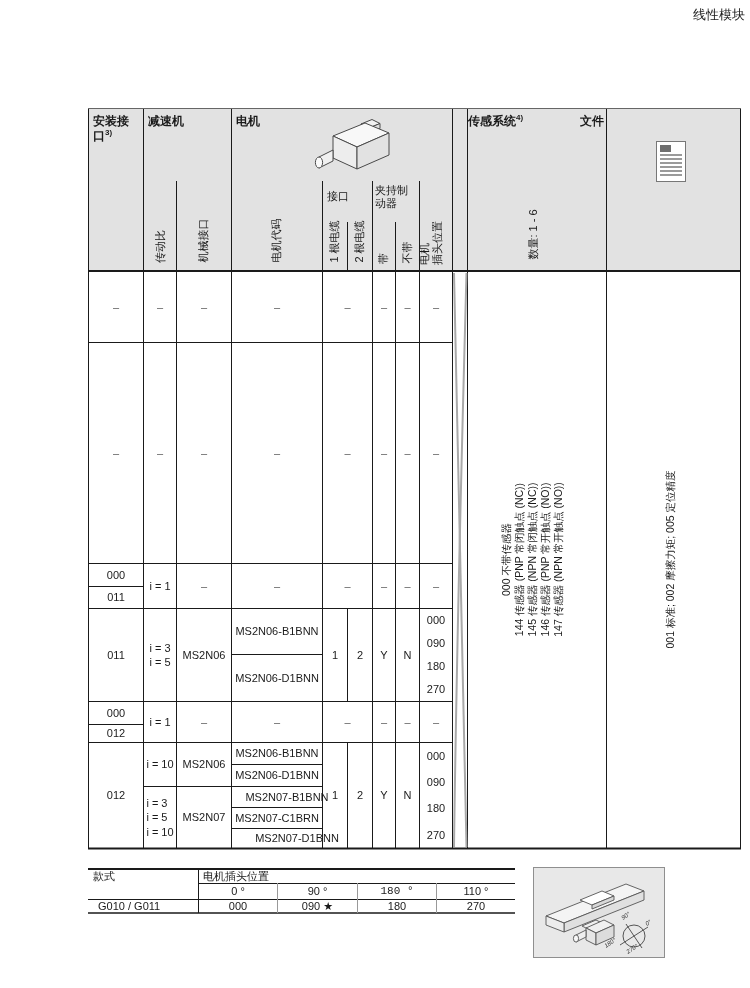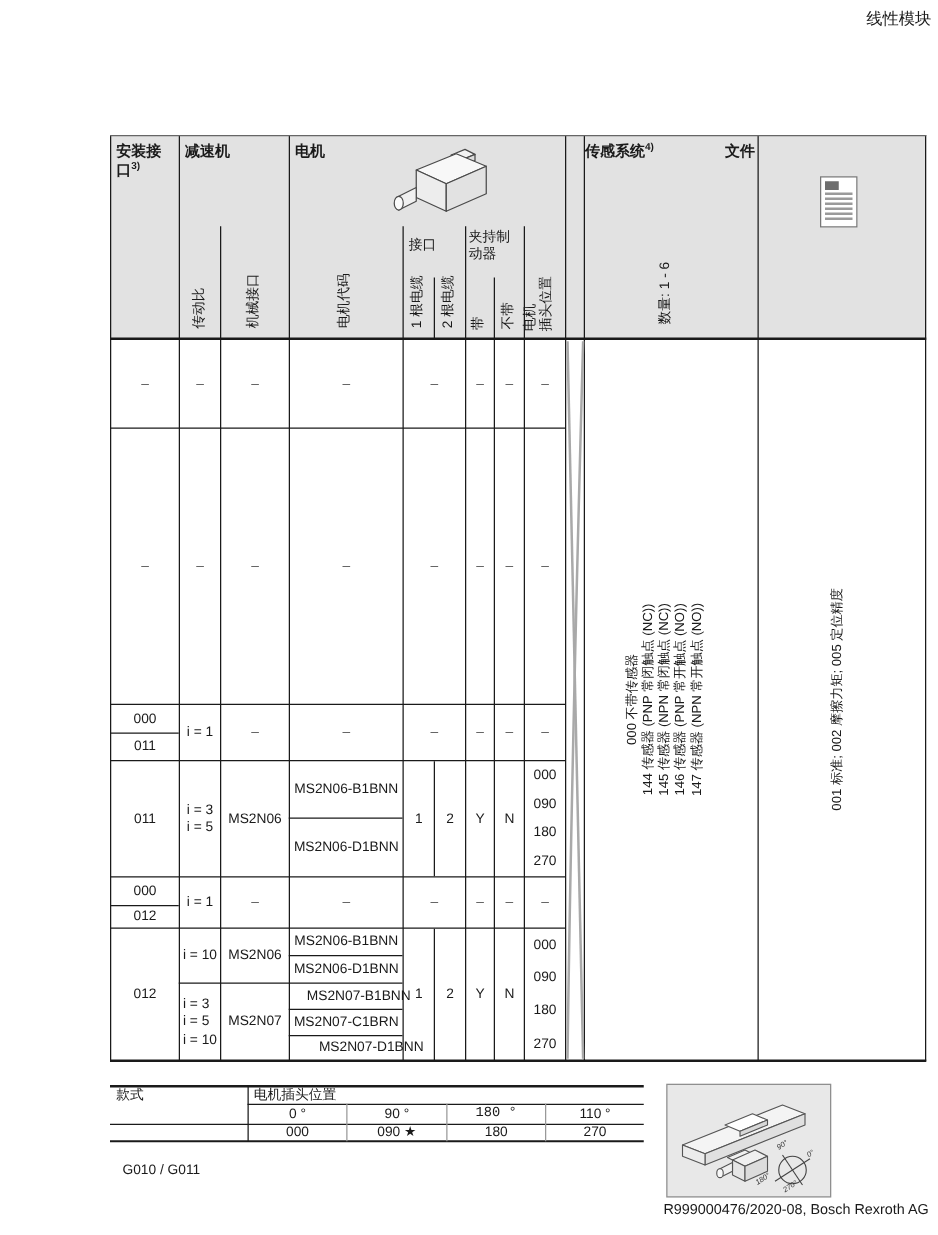--- a/index.html
+++ b/index.html
@@ -236,21 +236,21 @@
   </div>
 
   <div class="vrot small" style="left:565px;top:553px;width:210px;height:13px;">001 标准; 002 摩擦力矩; 005 定位精度</div>
 
   <div class="cell bt b left" style="left:93px;top:870px;width:100px;height:13px;">款式</div>
   <div class="cell bt b left" style="left:203px;top:870px;width:140px;height:13px;">电机插头位置</div>
   <div class="cell bt" style="left:199px;top:884px;width:78px;height:15px;">0 °</div>
   <div class="cell bt" style="left:278px;top:884px;width:79px;height:15px;">90 °</div>
   <div class="cell bt" style="left:358px;top:884px;width:78px;height:15px;font-family:Liberation Mono, monospace;">180 °</div>
   <div class="cell bt" style="left:437px;top:884px;width:78px;height:15px;">110 °</div>
-  <div class="cell bt left" style="left:98px;top:900px;width:96px;height:13px;margin-top:30px;">G010 / G011</div>
+  <div class="cell bt left" style="left:98px;top:900px;width:96px;height:13px;">G010 / G011</div>
   <div class="cell bt" style="left:199px;top:900px;width:78px;height:13px;">000</div>
   <div class="cell bt" style="left:278px;top:900px;width:79px;height:13px;">090 ★</div>
   <div class="cell bt" style="left:358px;top:900px;width:78px;height:13px;">180</div>
   <div class="cell bt" style="left:437px;top:900px;width:78px;height:13px;">270</div>
 
   <div class="abs" style="left:533px;top:867px;width:132px;height:91px;background:#e8e8e8;border:1px solid #8f8f8f;box-sizing:border-box;">
     <svg width="130" height="89" viewBox="0 0 130 89">
       <g stroke="#555" stroke-width="0.9" stroke-linejoin="round">
         <polygon points="12,48 92,16 110,23 30,55" fill="#f4f4f4"></polygon>
         <polygon points="30,55 110,23 110,32 30,64" fill="#e0e0e0"></polygon>
@@ -271,18 +271,14 @@
       </g>
       <g font-size="6" font-style="italic" fill="#333" font-family="Liberation Sans, sans-serif">
         <text x="113" y="58" transform="rotate(-33 113 58)">0°</text>
         <text x="89" y="52" transform="rotate(-33 89 52)">90°</text>
         <text x="72" y="80" transform="rotate(-33 72 80)">180°</text>
         <text x="94" y="86" transform="rotate(-33 94 86)">270°</text>
       </g>
     </svg>
   </div>
 
-  <div class="footer" style="left:400px;top:962px;width:343px;">
-    <span>R999000476/2020-08,</span>
-    <span class="b">Bosch Rexroth AG</span>
-  </div>
 
 </div>
 
 </body></html>

